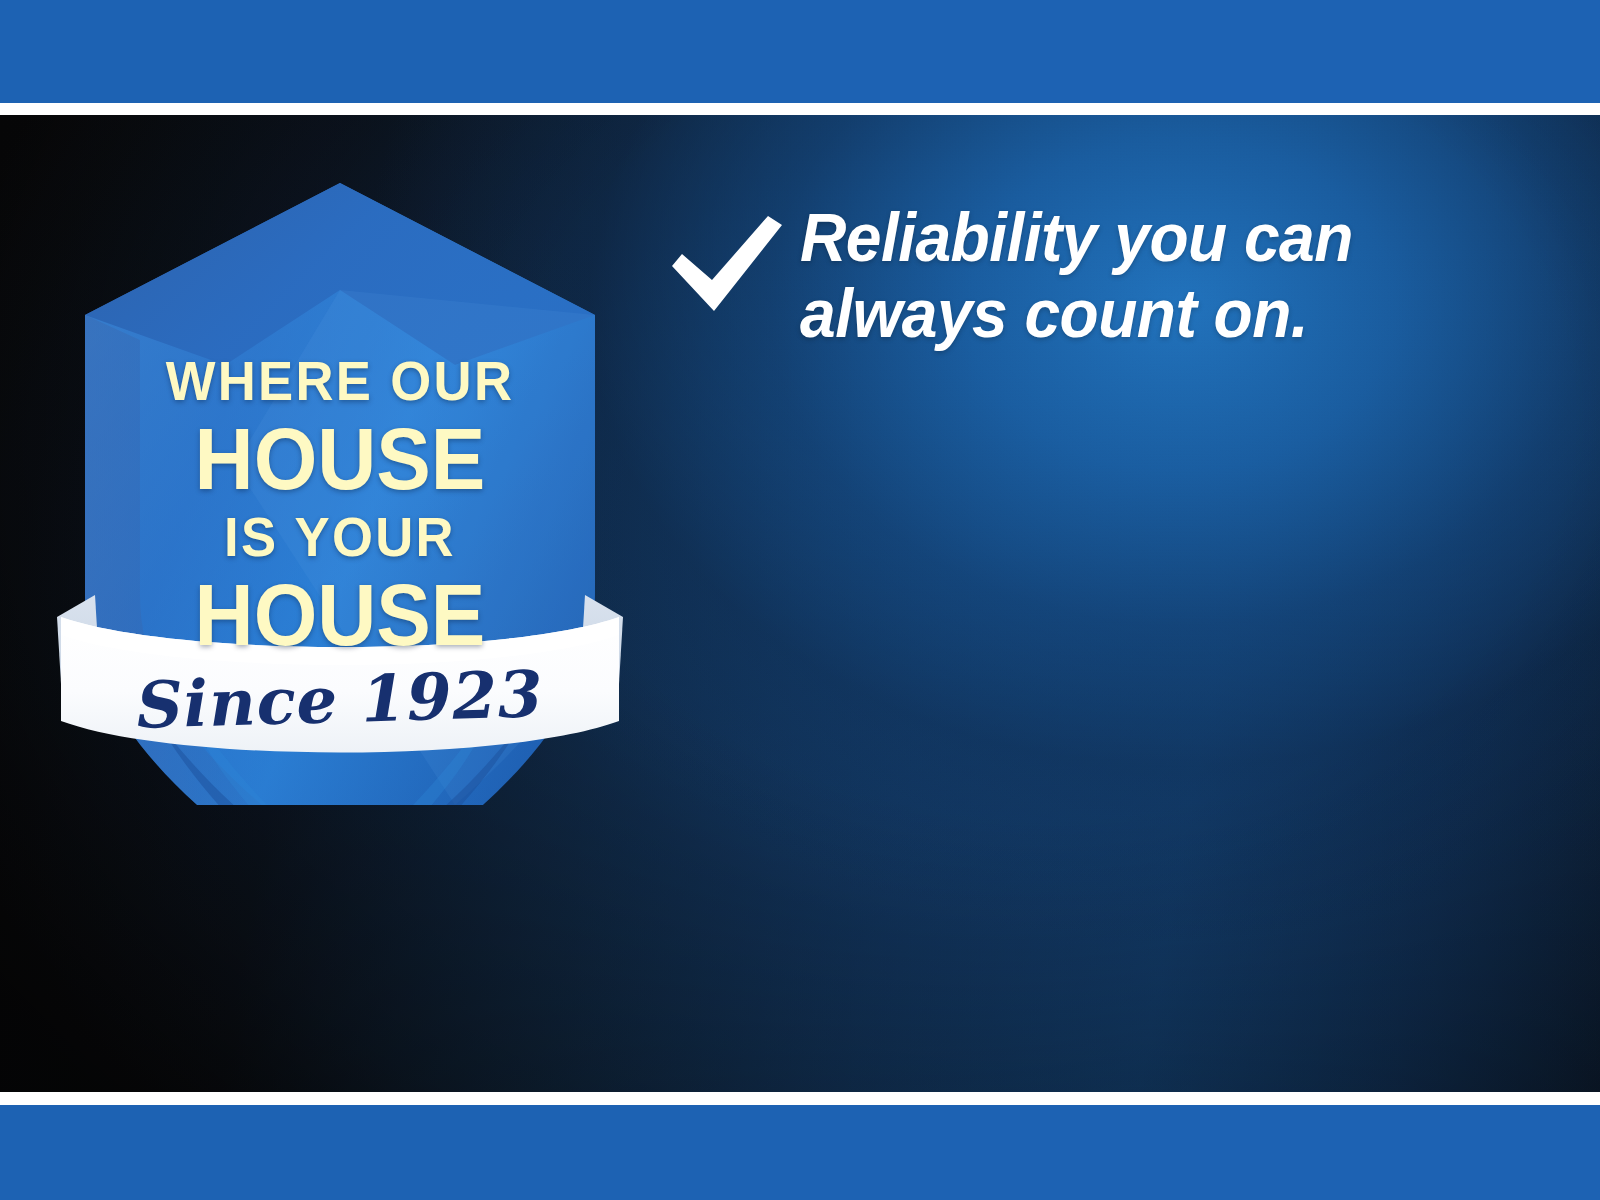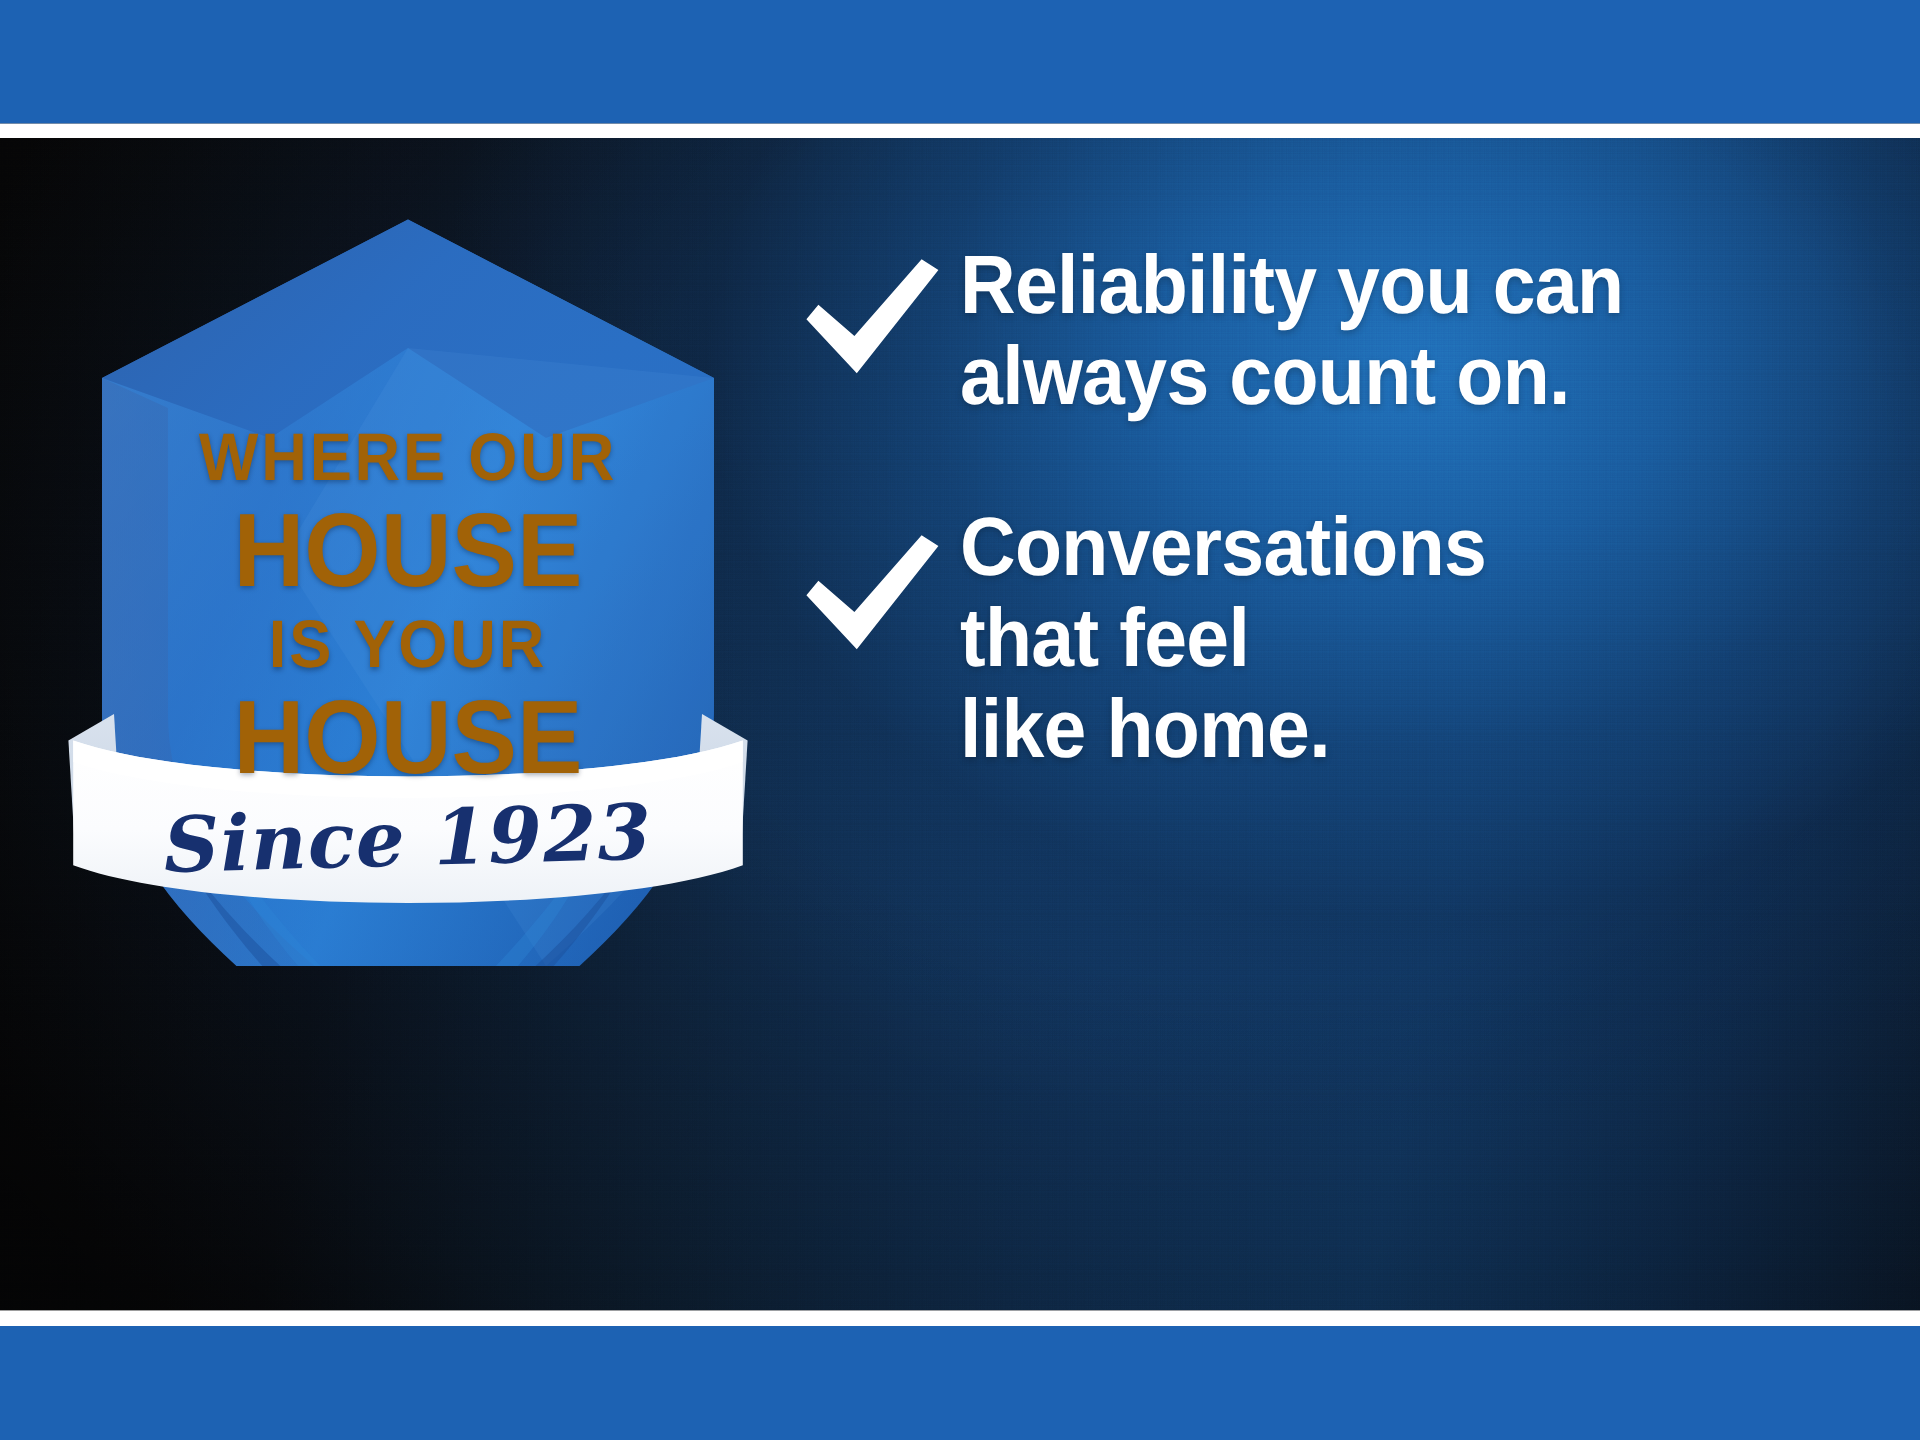--- a/index.html
+++ b/index.html
@@ -101,21 +101,21 @@
     height: 640px;
   }
   .badge svg { display: block; width: 570px; height: 640px; }
 
   .badge-text {
     position: absolute;
     left: 0;
     top: 188px;
     width: 570px;
     text-align: center;
-    color: #a16207;
+    color: #fef9c3;
     line-height: 1;
     user-select: none;
   }
   .bt-line {
     display: block;
     font-weight: 700;
     letter-spacing: 0.5px;
     text-shadow: 0 2px 5px rgba(2,20,48,0.35);
     transform: scaleX(0.94);
   }
@@ -160,20 +160,21 @@
     position: absolute;
     left: 668px;
     top: 200px;
     width: 860px;
   }
   .bullet-row {
     position: relative;
     display: flex;
     align-items: flex-start;
     margin-bottom: 66px;
+    font-style: italic;
   }
   .check-icon {
     flex: 0 0 auto;
     width: 132px;
     padding-top: 14px;
   }
   .check-icon svg { display: block; width: 118px; height: 104px; }
   .bullet-text {
     flex: 1 1 auto;
     color: #ffffff;
@@ -297,31 +298,19 @@
           <path d="M4 52 L14 40 L44 66 L100 2 L114 11 L46 97 Z" fill="#ffffff"></path>
         </svg>
       </div>
       <div class="bullet-text">
         <span>Reliability you can</span>
         <span>always count on.</span>
       </div>
     </div>
 
 
-    <div class="bullet-row row-3">
-      <div class="check-icon">
-        <svg viewBox="0 0 118 104" xmlns="http://www.w3.org/2000/svg">
-          <path d="M4 52 L14 40 L44 66 L100 2 L114 11 L46 97 Z" fill="#ffffff"></path>
-        </svg>
-      </div>
-      <div class="bullet-text">
-        <span>Conversations</span>
-        <span>that feel</span>
-        <span>like home.</span>
-      </div>
-    </div>
 
   </div>
 
   <div class="bar-white-bottom"></div>
   <div class="bar-blue-bottom"></div>
 
 </div>
 
 </body></html>

